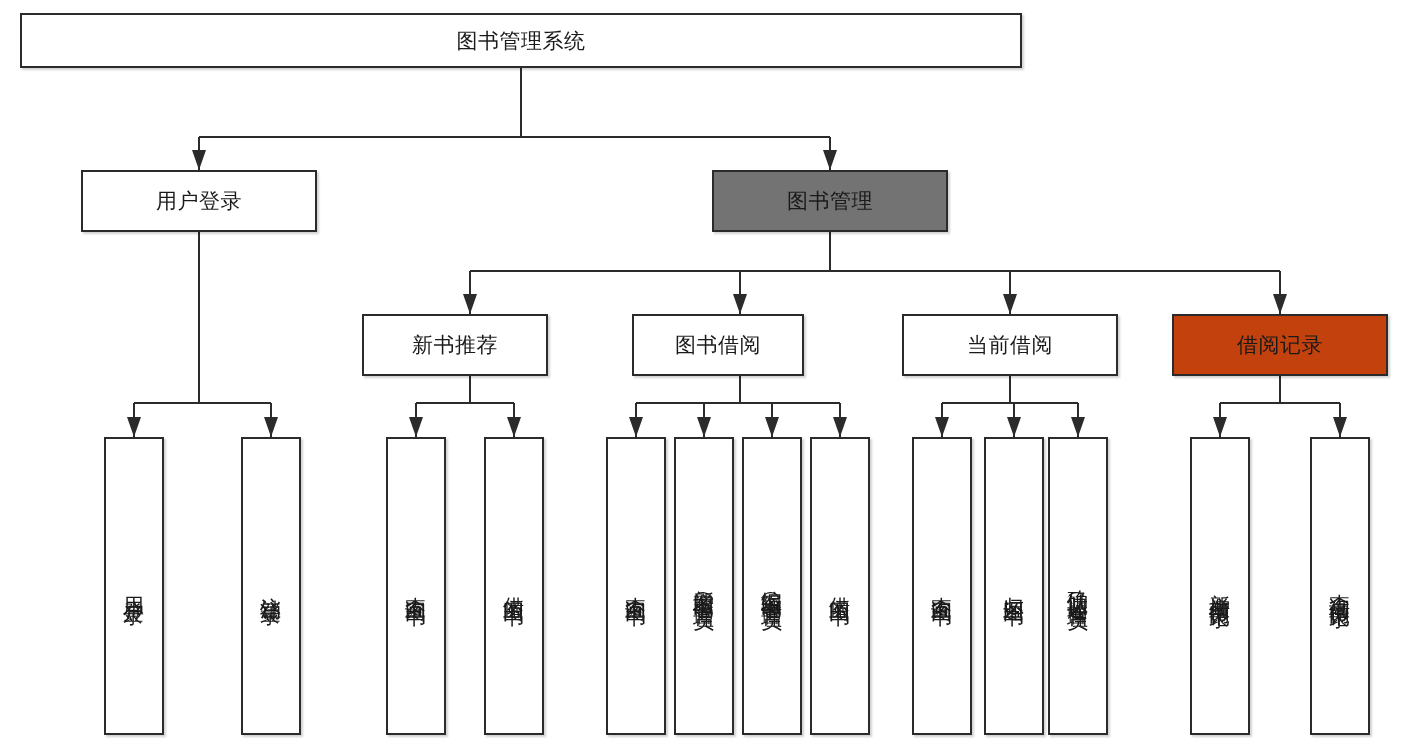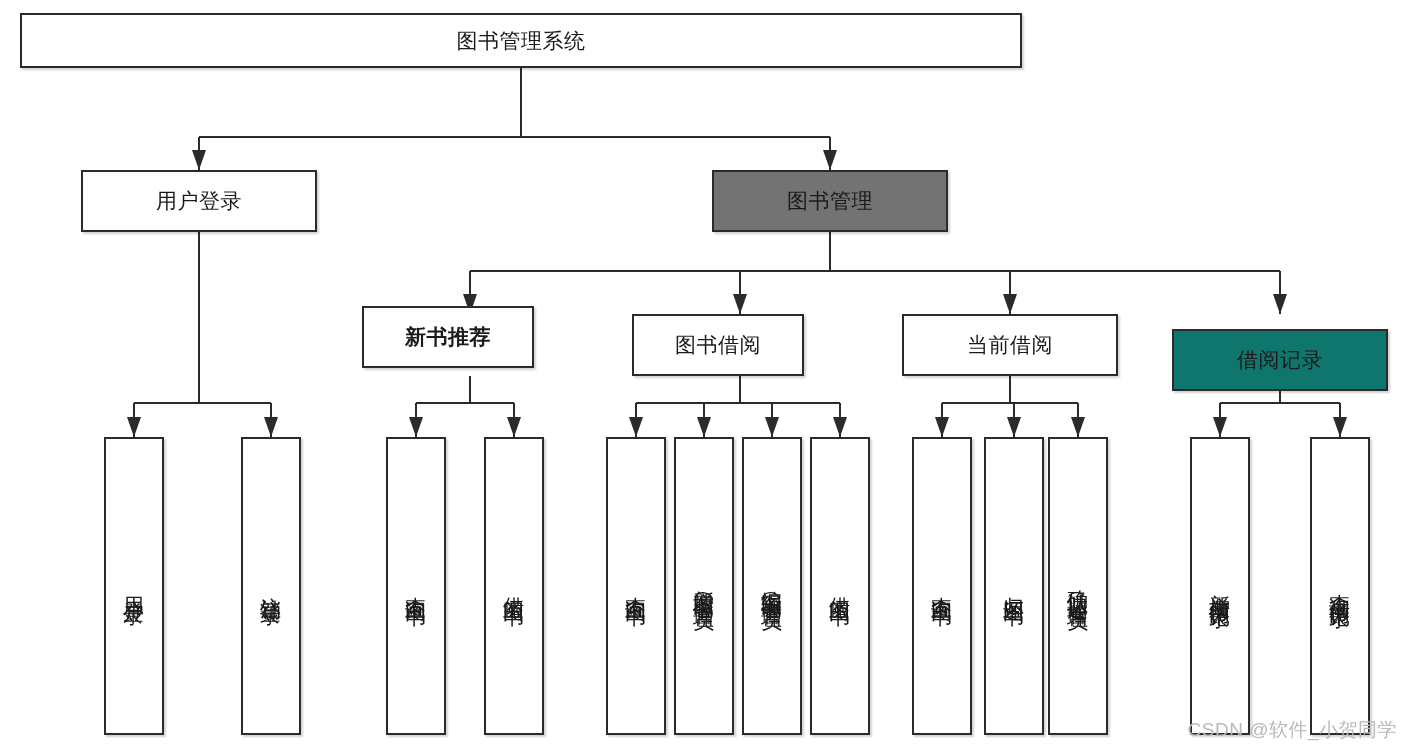--- a/index.html
+++ b/index.html
@@ -130,30 +130,30 @@
   <div id="node-layer">
       <div class="node-box" style="left: 20px; top: 13px; width: 1002px; height: 55px; border-color: rgb(43, 43, 43); background: rgb(255, 255, 255);">
         <div class="node-label-h" style="color: rgb(26, 26, 26);">图书管理系统</div>
       </div>
       <div class="node-box" style="left: 81px; top: 170px; width: 236px; height: 62px; border-color: rgb(43, 43, 43); background: rgb(255, 255, 255);">
         <div class="node-label-h" style="color: rgb(26, 26, 26);">用户登录</div>
       </div>
       <div class="node-box" style="left: 712px; top: 170px; width: 236px; height: 62px; border-color: rgb(43, 43, 43); background: #737373;">
         <div class="node-label-h" style="color: rgb(26, 26, 26);">图书管理</div>
       </div>
-      <div class="node-box" style="left: 362px; top: 306px; width: 172px; height: 62px; border-color: rgb(43, 43, 43); background: rgb(255, 255, 255); font-weight: bold;">
+      <div class="node-box" style="left: 362px; top: 314px; width: 186px; height: 62px; border-color: rgb(43, 43, 43); background: rgb(255, 255, 255);">
         <div class="node-label-h" style="color: rgb(26, 26, 26);">新书推荐</div>
       </div>
       <div class="node-box" style="left: 632px; top: 314px; width: 172px; height: 62px; border-color: rgb(43, 43, 43); background: rgb(255, 255, 255);">
         <div class="node-label-h" style="color: rgb(26, 26, 26);">图书借阅</div>
       </div>
       <div class="node-box" style="left: 902px; top: 314px; width: 216px; height: 62px; border-color: rgb(43, 43, 43); background: rgb(255, 255, 255);">
         <div class="node-label-h" style="color: rgb(26, 26, 26); text-align: center;">当前借阅</div>
       </div>
-      <div class="node-box" style="left: 1172px; top: 329px; width: 216px; height: 62px; border-color: rgb(43, 43, 43); background: #0f766e;">
+      <div class="node-box" style="left: 1172px; top: 314px; width: 216px; height: 62px; border-color: rgb(43, 43, 43); background: #c2410c;">
         <div class="node-label-h" style="color: rgb(26, 26, 26);">借阅记录</div>
       </div>
       <div class="node-box" style="left: 104px; top: 437px; width: 60px; height: 298px; border-color: rgb(43, 43, 43); background: rgb(255, 255, 255);">
         <div class="node-label-v" style="color: rgb(26, 26, 26);">用户登录</div>
       </div>
       <div class="node-box" style="left: 241px; top: 437px; width: 60px; height: 298px; border-color: rgb(43, 43, 43); background: rgb(255, 255, 255);">
         <div class="node-label-v" style="color: rgb(26, 26, 26);">注销登录</div>
       </div>
       <div class="node-box" style="left: 386px; top: 437px; width: 60px; height: 298px; border-color: rgb(43, 43, 43); background: rgb(255, 255, 255);">
         <div class="node-label-v" style="color: rgb(26, 26, 26);">查询图书</div>
@@ -182,14 +182,13 @@
       <div class="node-box" style="left: 1048px; top: 437px; width: 60px; height: 298px; border-color: rgb(43, 43, 43); background: rgb(255, 255, 255);">
         <div class="node-label-v" style="color: rgb(26, 26, 26);">确认归还（管理员）</div>
       </div>
       <div class="node-box" style="left: 1190px; top: 437px; width: 60px; height: 298px; border-color: rgb(43, 43, 43); background: rgb(255, 255, 255);">
         <div class="node-label-v" style="color: rgb(26, 26, 26);">新增借阅记录</div>
       </div>
       <div class="node-box" style="left: 1310px; top: 437px; width: 60px; height: 298px; border-color: rgb(43, 43, 43); background: rgb(255, 255, 255);">
         <div class="node-label-v" style="color: rgb(26, 26, 26);">查询借阅记录</div>
       </div>
     </div>
-  <div id="watermark">CSDN @软件_小贺同学</div>
 </div>
 
 </body></html>

